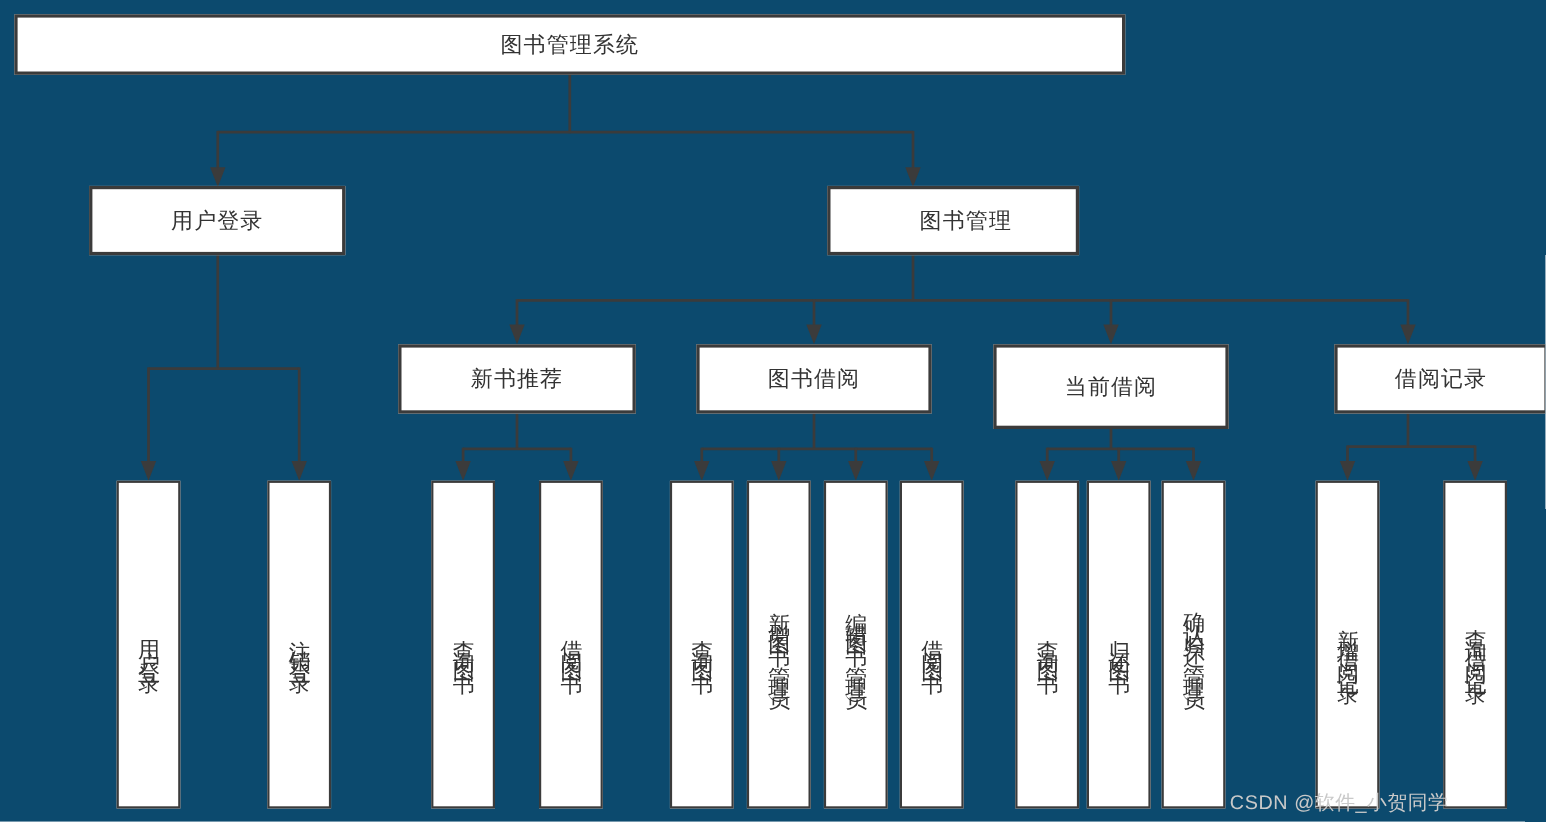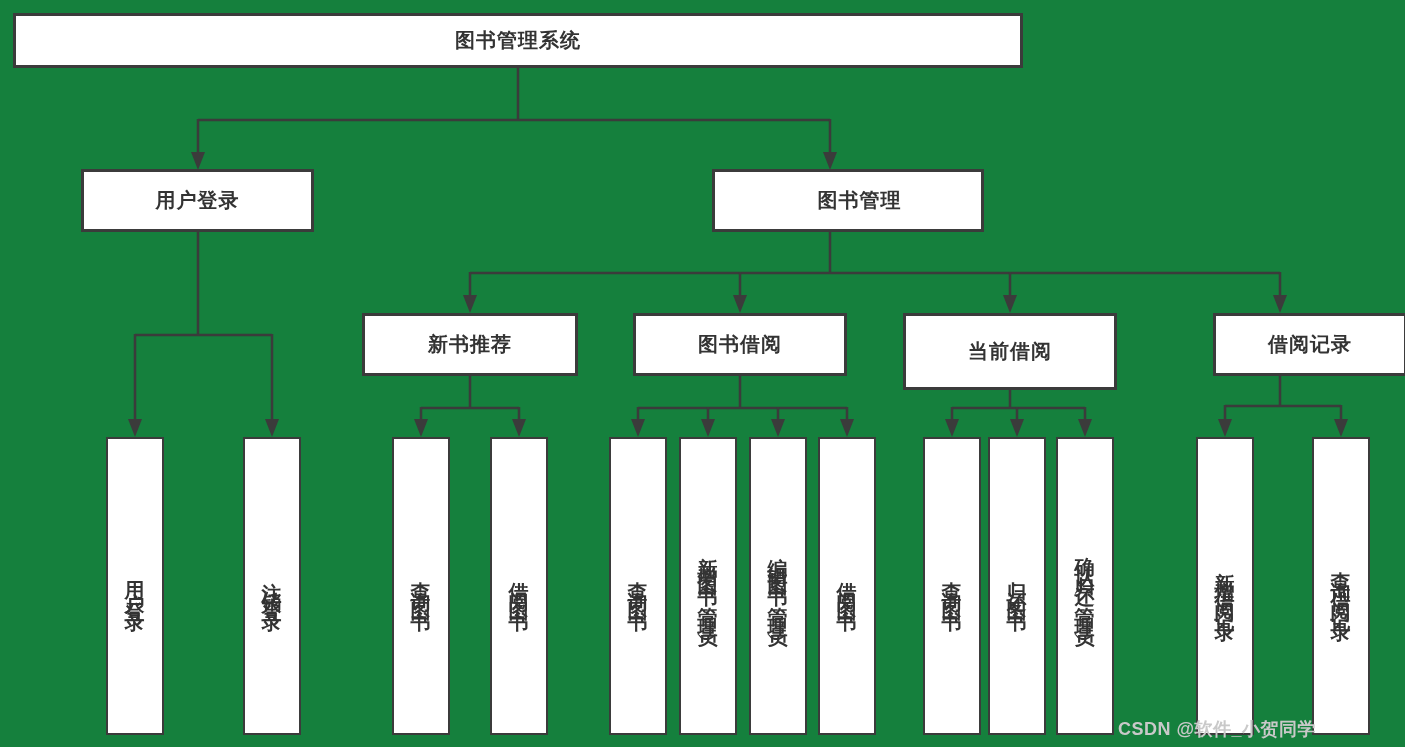--- a/index.html
+++ b/index.html
@@ -1,23 +1,22 @@
 <!DOCTYPE html>
 <html><head>
 <meta charset="utf-8">
 <style>
   html, body { margin: 0; padding: 0; background: #ffffff; }
   .canvas {
     position: relative;
     width: 1405px;
     height: 747px;
-    background: #15803d;
+    background: #0c4a6e;
     font-family: "Liberation Sans", sans-serif;
     overflow: hidden;
-    font-weight: bold;
   }
   .connectors {
     position: absolute;
     left: 0; top: 0;
     width: 1405px; height: 747px;
   }
   .hbox {
     position: absolute;
     box-sizing: border-box;
     background: #ffffff;
@@ -25,21 +24,21 @@
     display: flex;
     align-items: center;
     justify-content: center;
     font-size: 20px;
     color: #333333;
     letter-spacing: 1px;
     white-space: nowrap;
   }
   .root  { left: 13px;  top: 13px;  width: 1010px; height: 55px; }
   .lvl2a { left: 81px;  top: 169px; width: 233px;  height: 63px; }
-  .lvl2b { left: 712px; top: 169px; width: 272px;  height: 63px; padding-left: 23px; }
+  .lvl2b { left: 752px; top: 169px; width: 229px;  height: 63px; padding-left: 23px; }
   .lvl3a { left: 362px;  top: 313px; width: 216px; height: 63px; }
   .lvl3b { left: 633px;  top: 313px; width: 214px; height: 63px; }
   .lvl3c { left: 903px;  top: 313px; width: 214px; height: 77px; }
   .lvl3d { left: 1173px; top: 313px; width: 194px; height: 63px; margin-left: 40px; }
   .vbox {
     position: absolute;
     top: 437px;
     width: 58px;
     height: 298px;
     box-sizing: border-box;

